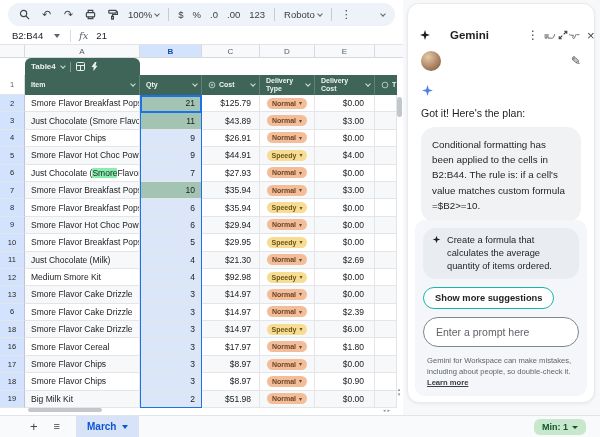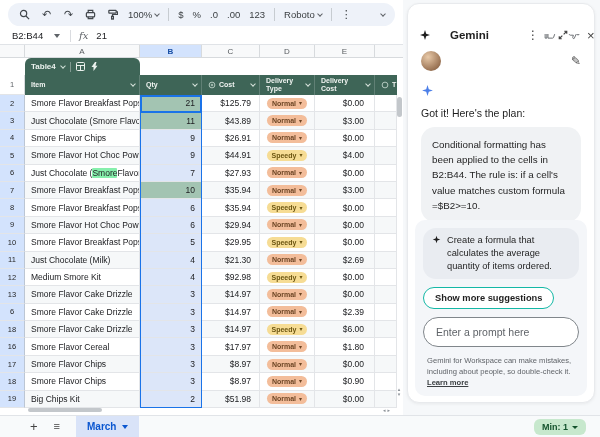--- a/index.html
+++ b/index.html
@@ -506,21 +506,21 @@
       <span class="pill normal">
         <span class="pill-label">Normal</span>
               <span class="pill-caret">▾</span>
       </span>
     </div>
     <div class="cell c-dcost">$0.90</div>
     <div class="cell c-extra"></div>
   </div>
         <div class="row band">
     <div class="cell c-num">19</div>
-    <div class="cell c-item">Big Chips Kit</div>
+    <div class="cell c-item">Big Milk Kit</div>
     <div class="cell c-qty">2</div>
     <div class="cell c-cost">$51.98</div>
     <div class="cell c-del">
       <span class="pill normal">
         <span class="pill-label">Normal</span>
               <span class="pill-caret">▾</span>
       </span>
     </div>
     <div class="cell c-dcost">$0.00</div>
     <div class="cell c-extra"></div>

